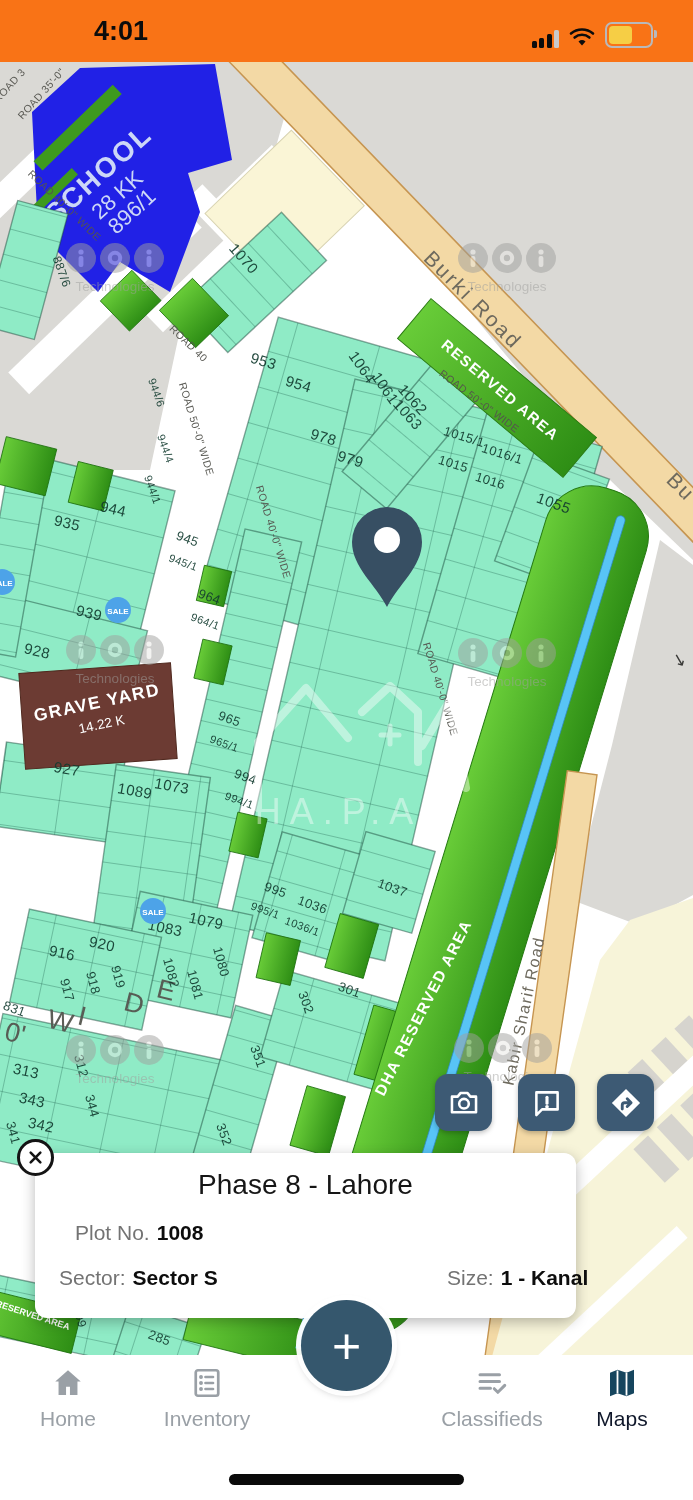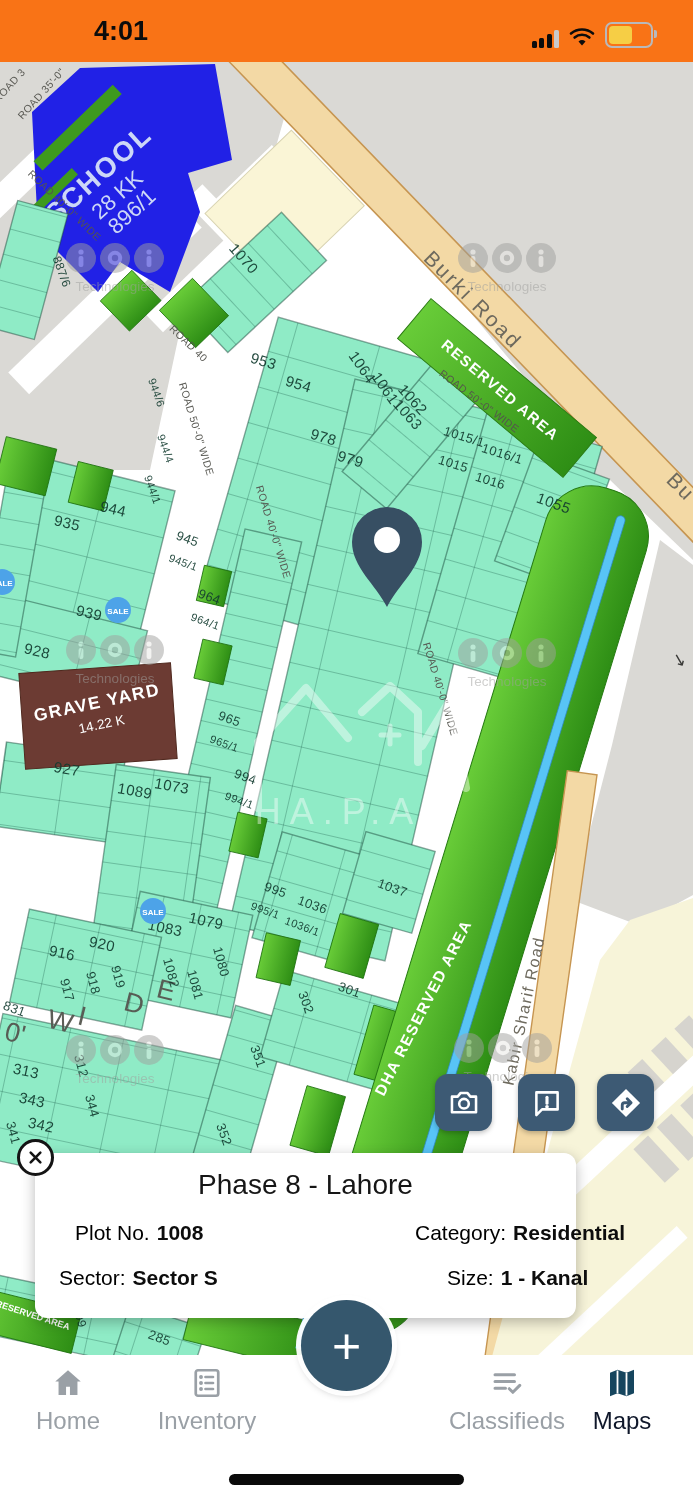--- a/index.html
+++ b/index.html
@@ -27,31 +27,31 @@
   .mint{fill:#8FEBC6;stroke:#16413475;stroke-width:1.4;}
   .wedge{fill:url(#grn);stroke:#1d6f0e;stroke-width:.8;}
   
   .actbtn{position:absolute;width:57px;height:57px;border-radius:13px;background:#3D5A74;z-index:30;
     display:flex;align-items:center;justify-content:center;box-shadow:0 2px 5px rgba(0,0,0,.25);}
   #infocard{position:absolute;left:35px;top:1153px;width:541px;height:165px;background:#fff;
     border-radius:12px;z-index:32;box-shadow:0 4px 14px rgba(0,0,0,.28);}
   #infocard .title{position:absolute;top:16px;left:0;width:100%;text-align:center;
     font-size:28px;color:#161616;}
   .crow{position:absolute;font-size:21px;white-space:nowrap;}
-  .crow .lbl{color:#000000;margin-right:7px;}
+  .crow .lbl{color:#737373;margin-right:7px;}
   .crow .val{color:#0d0d0d;font-weight:bold;}
   #closebtn{position:absolute;left:17px;top:1139px;width:31px;height:31px;border-radius:50%;
     background:#fff;border:3px solid #141414;z-index:33;display:flex;align-items:center;justify-content:center;
     font-size:19px;font-weight:700;color:#141414;line-height:1;}
   #fab{position:absolute;left:301px;top:1300px;width:91px;height:91px;border-radius:50%;
     background:#35576D;z-index:36;box-shadow:0 0 0 5px rgba(255,255,255,.95),0 3px 8px rgba(0,0,0,.3);
     display:flex;align-items:center;justify-content:center;color:#fff;font-size:50px;font-weight:300;}
   #navbar{position:absolute;left:0;top:1355px;width:693px;height:145px;background:#fff;z-index:35;}
   .navitem{position:absolute;top:10px;width:140px;display:flex;flex-direction:column;align-items:center;gap:6px;}
-  .navitem .nlabel{font-size:24px;color:#9AA0A6;}
+  .navitem .nlabel{font-size:21px;color:#9AA0A6;}
   .navitem.active .nlabel{color:#0f172a;}
   #homebar{position:absolute;left:229px;top:1474px;width:235px;height:11px;border-radius:6px;
     background:#0a0a0a;z-index:37;}
 </style>
 </head>
 <body>
 
 <div id="phone">
 
 <svg id="map" width="693" height="1500" viewBox="0 0 693 1500">
@@ -454,23 +454,20 @@
     <path d="M12 2.6 L21.4 12 L12 21.4 L2.6 12 Z" fill="#fff"></path>
     <path d="M9.5 16 v-2.6 c0-1 .6-1.6 1.6-1.6 H14.5 M12.8 9.2 L15.4 11.8 L12.8 14.4" fill="none" stroke="#3D5A74" stroke-width="1.9" stroke-linecap="round" stroke-linejoin="round"></path>
   </svg>
 </div>
 
 <div id="infocard">
   <div class="title">Phase 8 - Lahore</div>
   <div class="crow" style="left:40px;top:68px;">
     <span class="lbl">Plot No.</span><span class="val">1008</span>
   </div>
-  <div class="crow" style="left:380px;top:68px;">
-    <span class="lbl">Category:</span><span class="val">Residential</span>
-  </div>
   <div class="crow" style="left:24px;top:113px;text-align:center;">
     <span class="lbl">Sector:</span><span class="val">Sector S</span>
   </div>
   <div class="crow" style="left:380px;top:113px;margin-left:32px;">
     <span class="lbl">Size:</span><span class="val">1 - Kanal</span>
   </div>
 </div>
 <div id="closebtn">
   <svg width="15" height="15" viewBox="0 0 14 14">
     <path d="M2.5 2.5 L11.5 11.5 M11.5 2.5 L2.5 11.5" stroke="#141414" stroke-width="2.4" stroke-linecap="round"></path>
@@ -485,21 +482,21 @@
     <span class="nlabel">Home</span>
   </div>
   <div class="navitem" style="left:137px;">
     <svg width="36" height="36" viewBox="0 0 24 24">
       <rect x="4.5" y="3.5" width="15" height="17" rx="1.5" fill="none" stroke="#9AA0A6" stroke-width="1.8"></rect>
       <path d="M8 8 h.01 M8 12 h.01 M8 16 h.01" stroke="#9AA0A6" stroke-width="2.6" stroke-linecap="round"></path>
       <path d="M11 8 h5 M11 12 h5 M11 16 h5" stroke="#9AA0A6" stroke-width="1.8" stroke-linecap="round"></path>
     </svg>
     <span class="nlabel">Inventory</span>
   </div>
-  <div class="navitem" style="left:437px;">
+  <div class="navitem" style="left:422px;">
     <svg width="36" height="36" viewBox="0 0 24 24">
       <path d="M4 6.5 h13 M4 11 h13 M4 15.5 h7" stroke="#9AA0A6" stroke-width="2" stroke-linecap="round"></path>
       <path d="M13.5 15.8 l2.4 2.4 L20.5 13.6" stroke="#9AA0A6" stroke-width="2" fill="none" stroke-linecap="round" stroke-linejoin="round"></path>
     </svg>
     <span class="nlabel">Classifieds</span>
   </div>
   <div class="navitem active" style="left:552px;">
     <svg width="36" height="36" viewBox="0 0 24 24">
       <path d="M9 3.2 L4 5.2 v15.6 l5-2 6 2 5-2 V3.2 l-5 2 -6-2 z" fill="#16455e"></path>
       <path d="M9 3.6 v15 M15 5.4 v15" stroke="#fff" stroke-width="1.2"></path>

